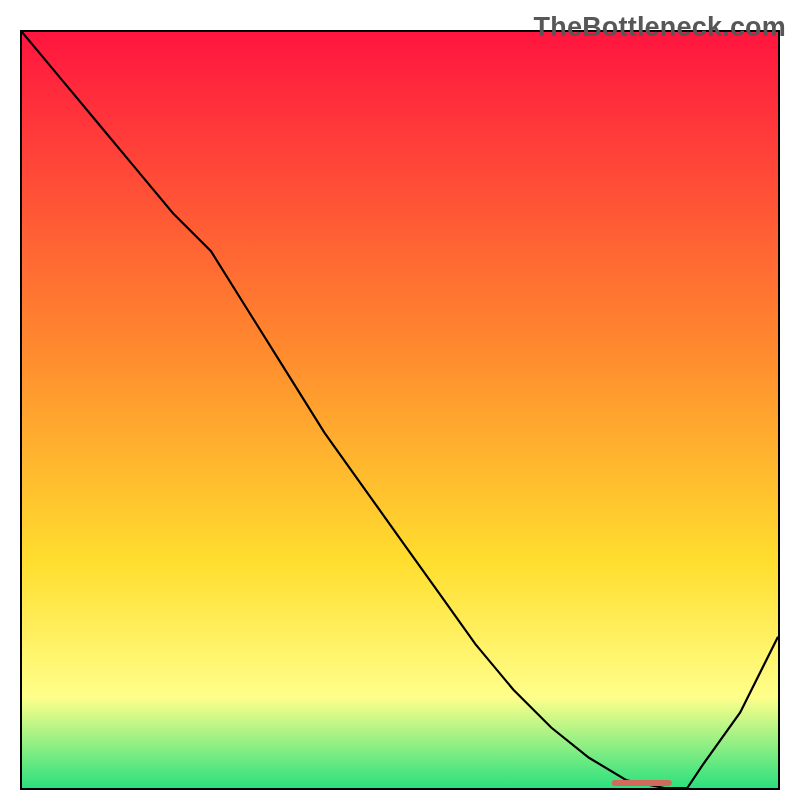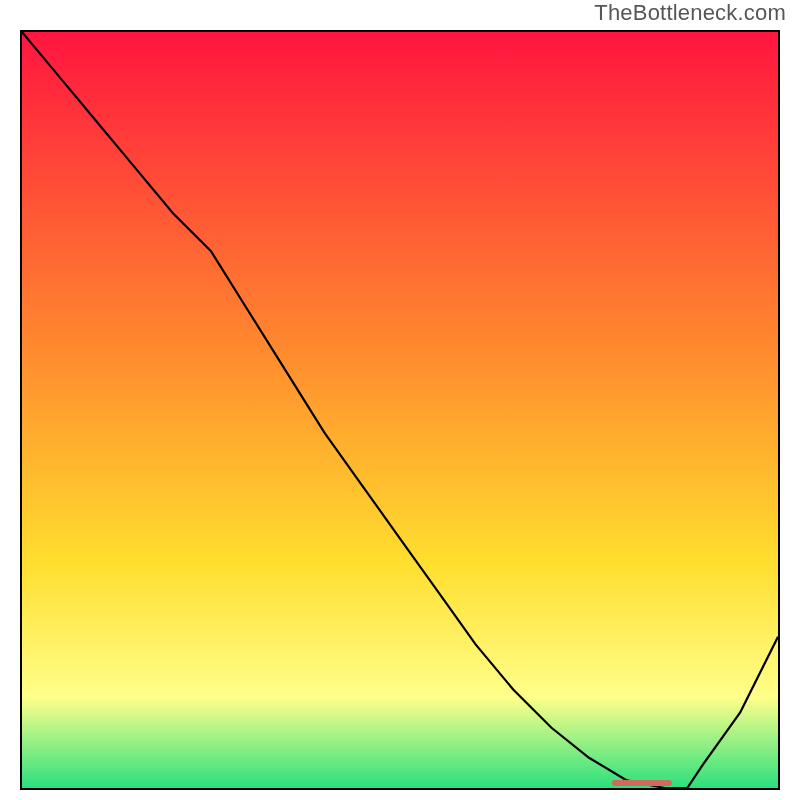--- a/index.html
+++ b/index.html
@@ -11,24 +11,24 @@
     font-family: Arial, Helvetica, sans-serif;
     overflow: hidden;
   }
   .container {
     position: relative;
     width: 800px;
     height: 800px;
   }
   .watermark {
     position: absolute;
-    top: 0;
+    top: 12px;
     right: 14px;
-    font-size: 22px;
-    font-weight: 400;
+    font-size: 27px;
+    font-weight: 700;
     color: #575757;
     letter-spacing: 0.2px;
     z-index: 5;
   }
   .plot-frame {
     position: absolute;
     left: 20px;
     top: 30px;
     width: 760px;
     height: 760px;

